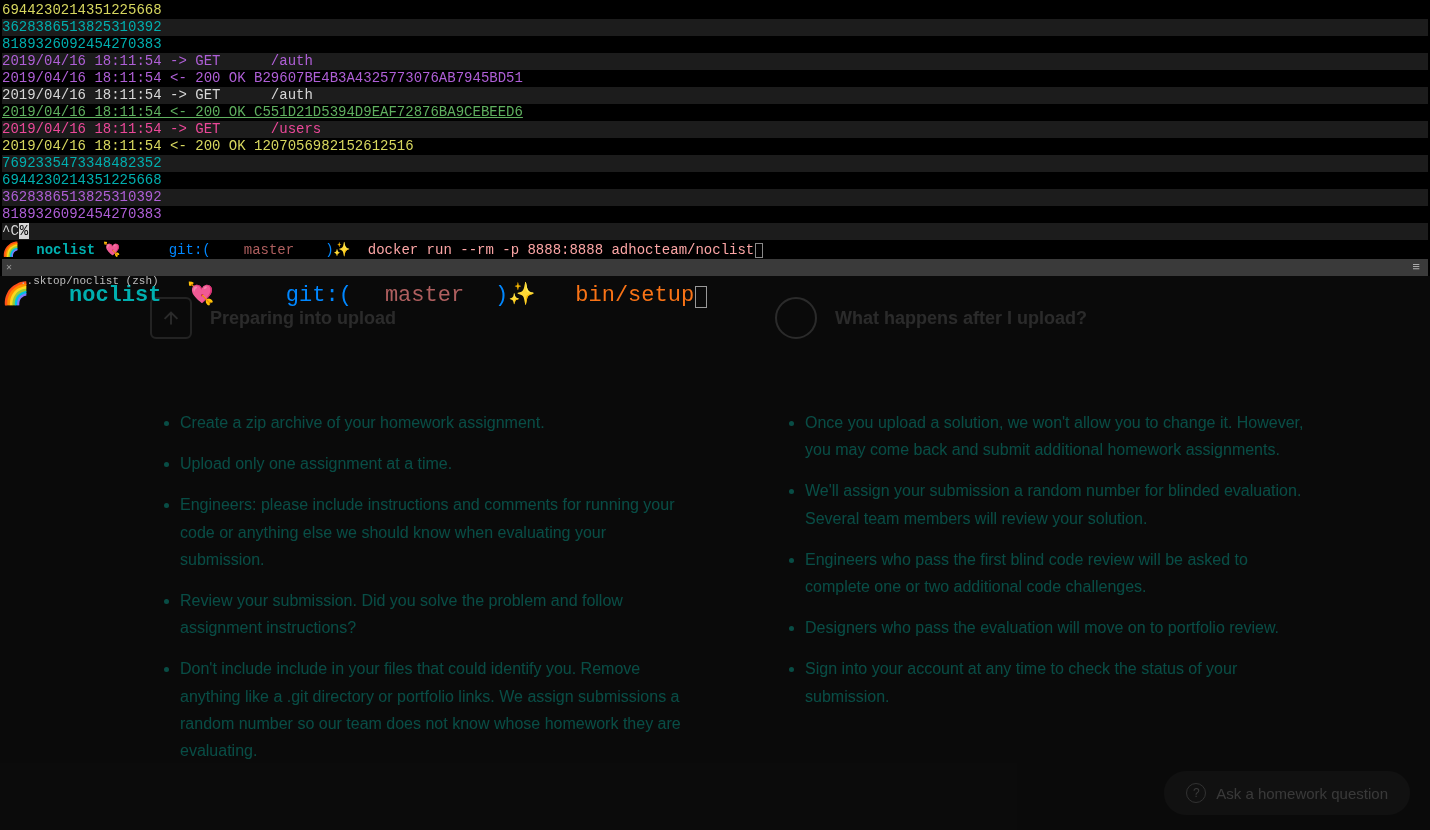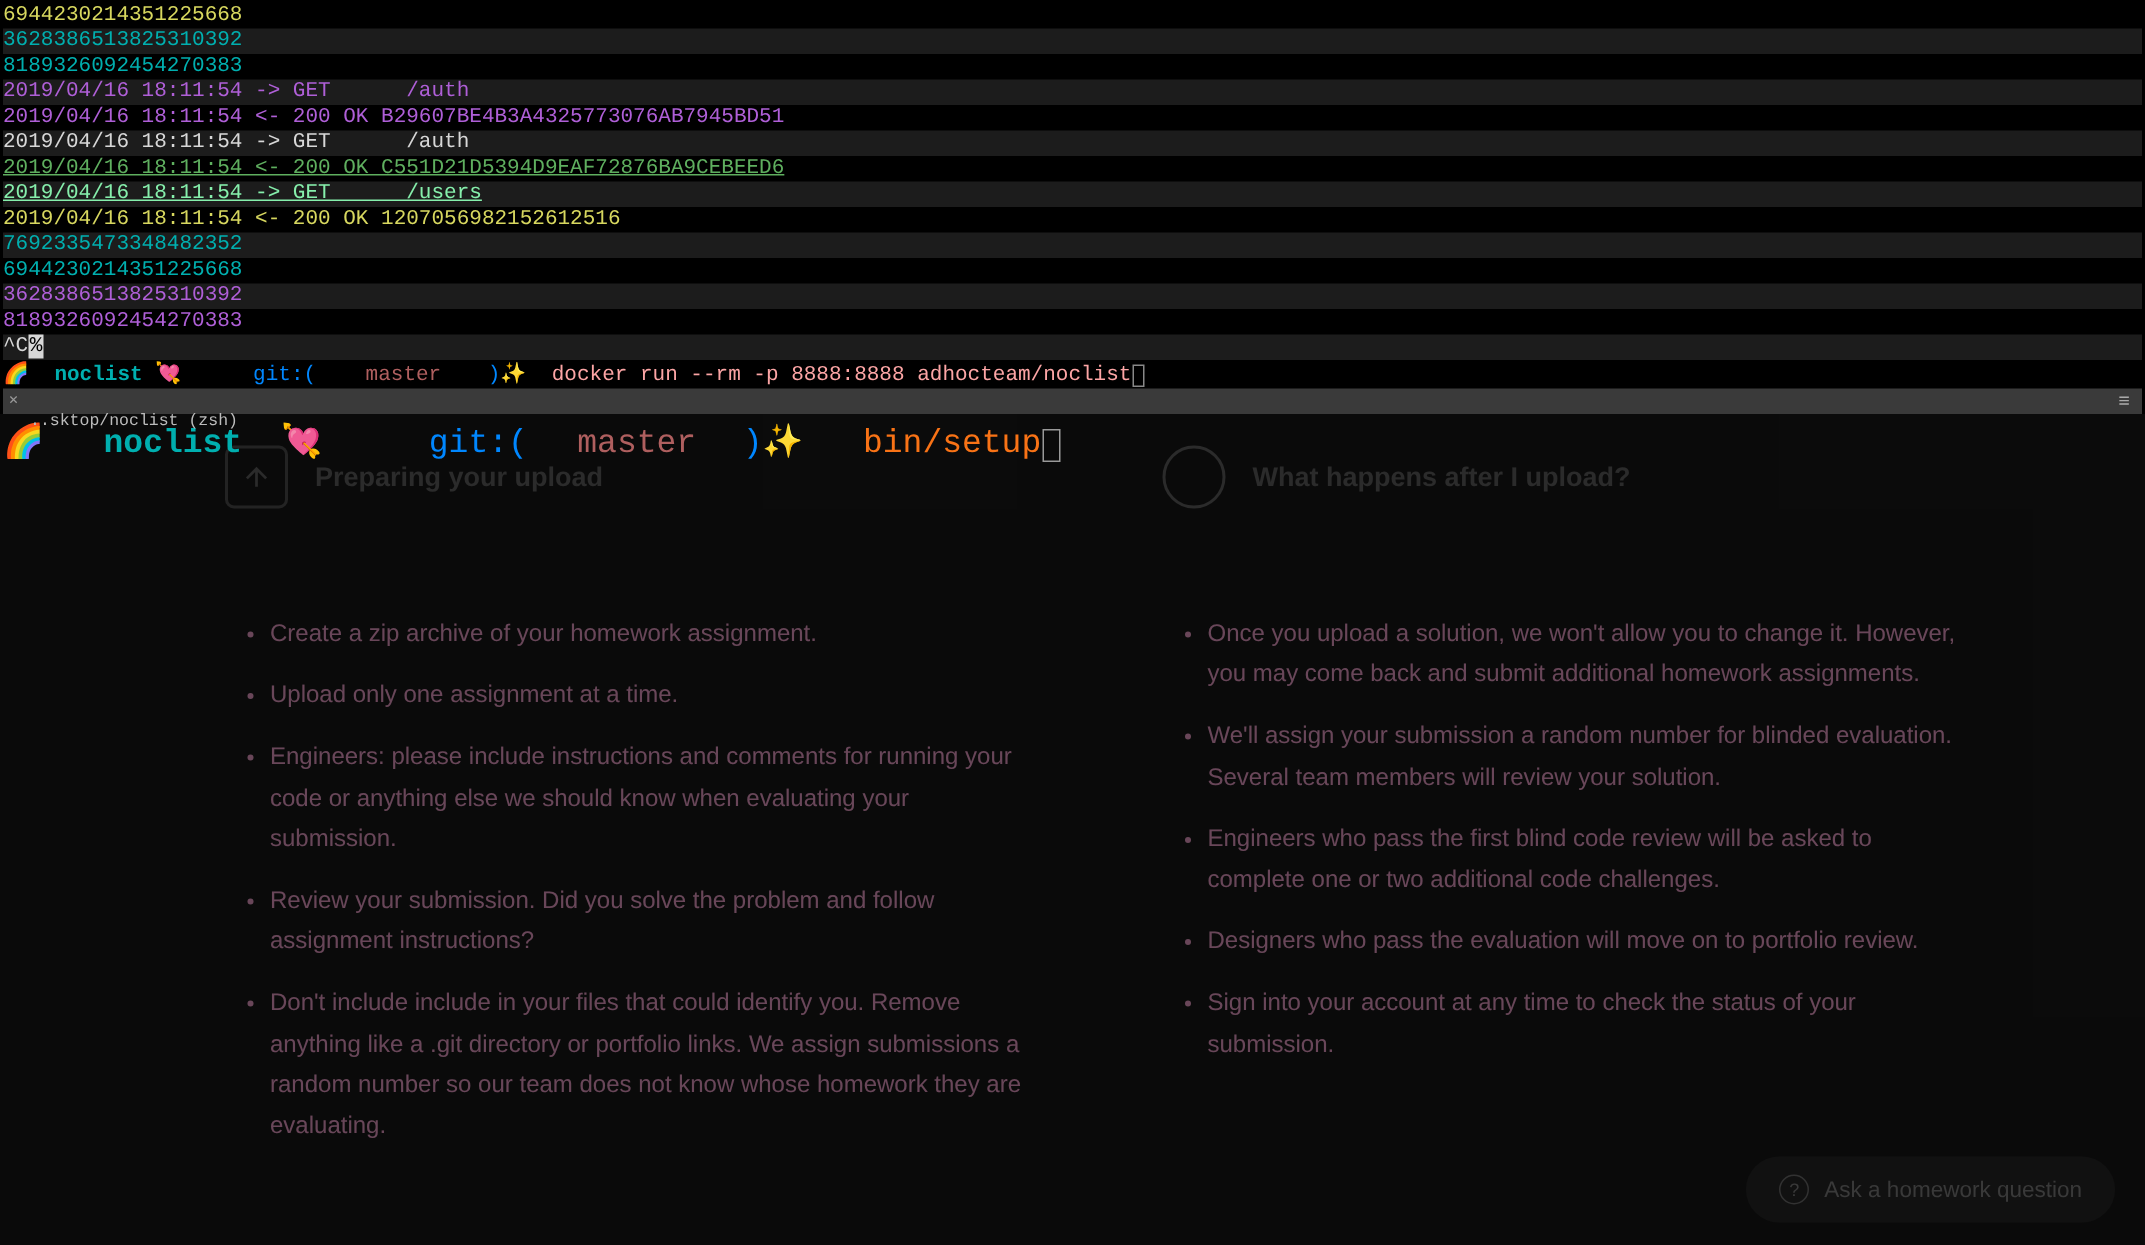--- a/index.html
+++ b/index.html
@@ -59,21 +59,21 @@
       justify-content: center;
     }
     .bg-icon-circle {
       width: 42px; height: 42px;
       border: 2px solid #666;
       border-radius: 50%;
     }
     .bg-list {
       list-style: disc;
       padding-left: 60px;
-      color: #f9a8d4;
+      color: #14b8a6;
       line-height: 1.7;
     }
     .bg-list li { margin-bottom: 14px; }
     
     .bg-fab {
       position: absolute;
       right: 20px;
       bottom: 15px;
       background: #2a2a2a;
       border-radius: 24px;
@@ -102,21 +102,21 @@
       line-height: 17px;
       font-size: 14px;
       z-index: 10;
     }
     .term-line { white-space: pre; }
     .c-yellow { color: #d7d75f; }
     .c-cyan   { color: #00afaf; }
     .c-mag    { color: #af5fd7; }
     .c-white  { color: #d7d7d7; }
     .c-green  { color: #5faf5f; text-decoration: underline; }
-    .c-orange { color: #86efac; text-decoration: underline; }
+    .c-orange { color: #ec4899; }
     .c-evenbg { background: #1c1c1c; display: inline-block; width: 100%; }
     
     .prompt-line {
       white-space: pre;
       padding-top: 2px;
     }
     .prompt-emoji { font-size: 14px; }
     .prompt-name { color: #00afaf; font-weight: bold; }
     .prompt-git { color: #0087ff; margin-left: 31px; }
     .prompt-branch { color: #af5f5f; padding-left: 33px; }
@@ -188,21 +188,21 @@
 <div class="bg-content">
   <div class="bg-heading">Ready to Submit?</div>
   <div class="bg-cols">
     <div class="bg-col">
       <div class="bg-col-header">
         <span class="bg-icon-box">
           <svg width="22" height="22" viewBox="0 0 24 24" fill="none" stroke="#666" stroke-width="2">
               <path d="M12 19V6M5 13l7-7 7 7"></path>
             </svg>
         </span>
-        <span>Preparing your upload</span>
+        <span>Preparing into upload</span>
       </div>
       <ul class="bg-list">
         <li>Create a zip archive of your homework assignment.</li>
         <li>Upload only one assignment at a time.</li>
         <li>Engineers: please include instructions and comments for running your code or anything else we should know when evaluating your submission.</li>
         <li>Review your submission. Did you solve the problem and follow assignment instructions?</li>
         <li>Don't include include in your files that could identify you. Remove anything like a .git directory or portfolio links. We assign submissions a random number so our team does not know whose homework they are evaluating.</li>
       </ul>
     </div>
     <div class="bg-col">

